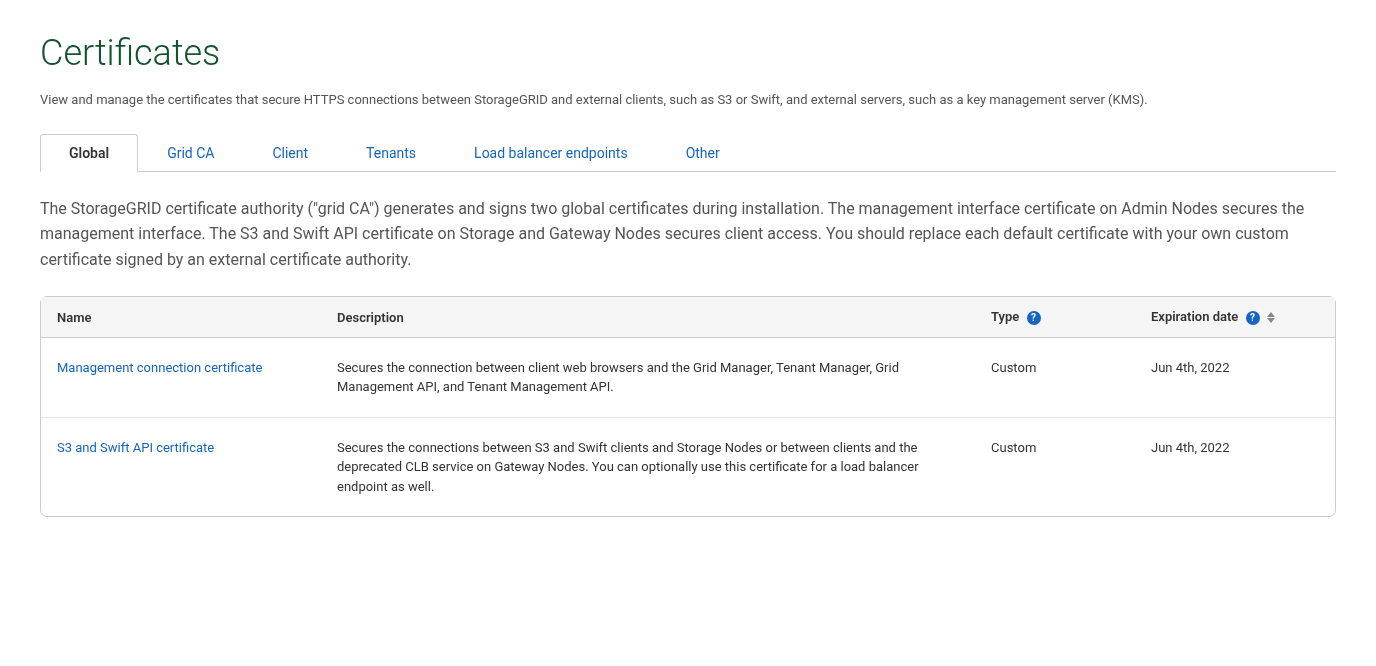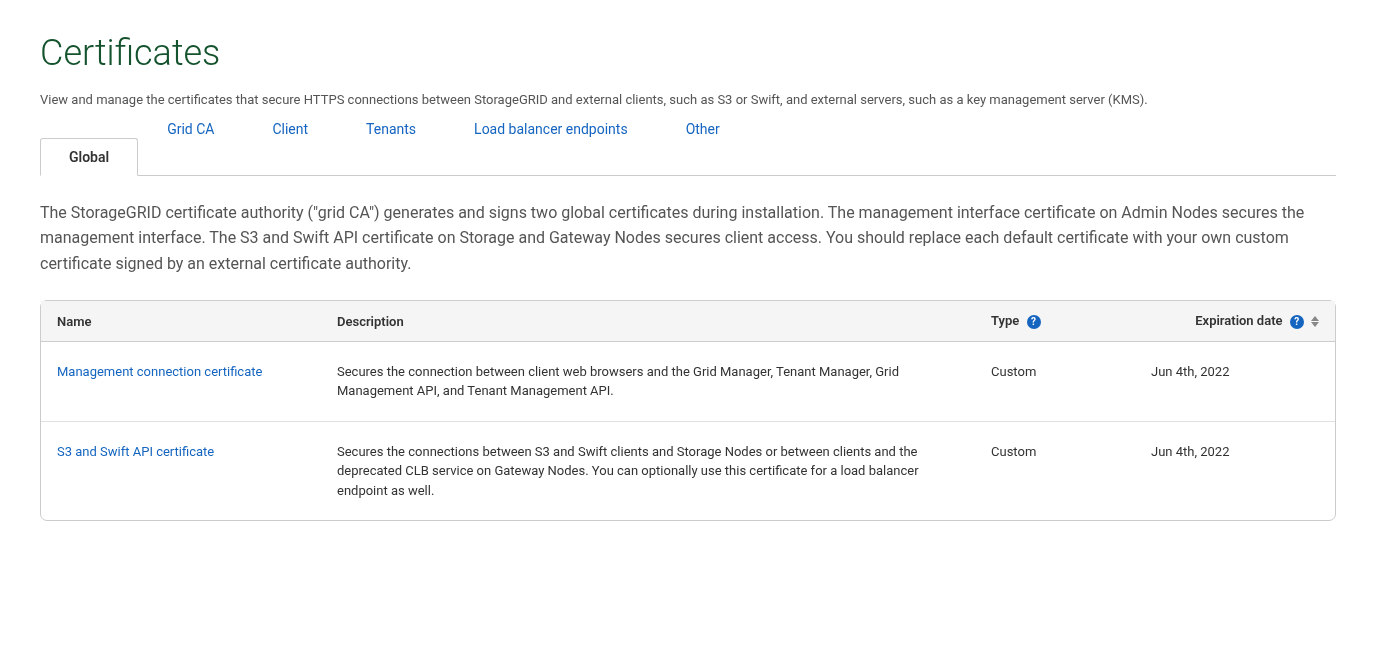--- a/index.html
+++ b/index.html
@@ -12,20 +12,21 @@
     }
     .page-title {
       font-size: 36px;
       font-weight: 300;
       color: #14532d;
       margin-bottom: 16px;
     }
     .page-description {
       font-size: 13px;
       color: #555;
+      margin-bottom: 24px;
       line-height: 1.5;
     }
     .tabs {
       display: flex;
       border-bottom: 1px solid #ccc;
       margin-bottom: 24px;
     }
     .tab {
       padding: 10px 28px;
       cursor: pointer;
@@ -37,21 +38,20 @@
       white-space: nowrap;
     }
     .tab.active {
       color: #333;
       font-weight: 600;
       border: 1px solid #ccc;
       border-bottom: 1px solid #fff;
       background: #fff;
       margin-bottom: -1px;
       border-radius: 3px 3px 0 0;
-      margin-top: 28px;
     }
     .section-description {
       font-size: 16px;
       color: #555;
       line-height: 1.6;
       margin-bottom: 24px;
     }
     .table-container {
       border: 1px solid #ccc;
       border-radius: 7px;
@@ -69,21 +69,20 @@
       text-align: left;
       font-weight: 600;
       font-size: 13px;
       color: #333;
     }
     .th-type {
       width: 160px;
     }
     .th-expiration {
       width: 200px;
-      text-align: right;
     }
     .th-name {
       width: 280px;
     }
     .th-description {
       
     }
     .help-icon {
       display: inline-flex;
       align-items: center;

